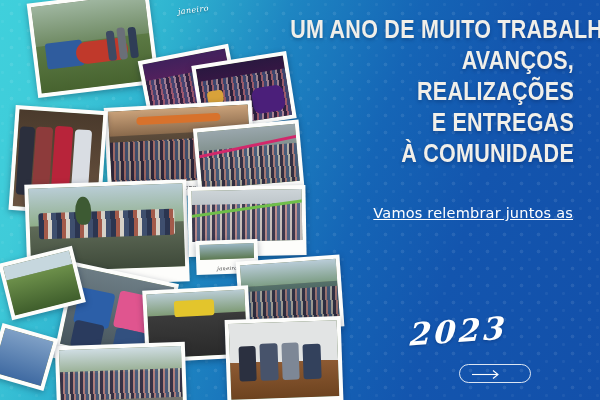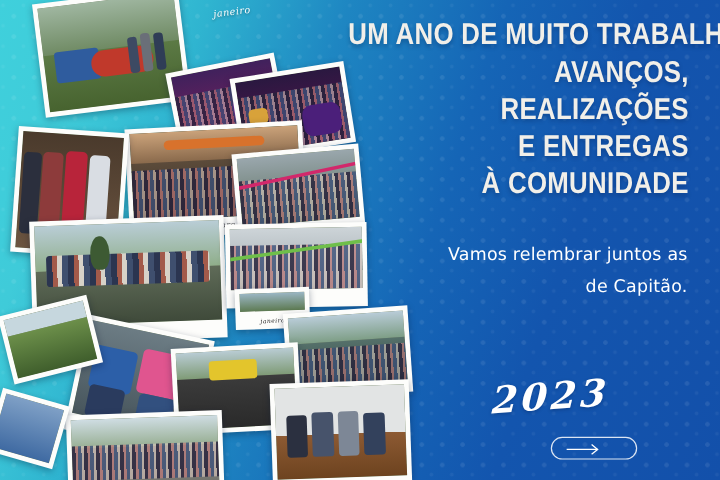--- a/index.html
+++ b/index.html
@@ -109,21 +109,21 @@
   .subtitle{
     position:absolute;
     right:27px;top:200px;width:290px;
     text-align:right;
     color:#ffffff;
     font-family:"DejaVu Sans",sans-serif;
     font-size:14.5px;
     line-height:26px;
     letter-spacing:.2px;
   }
-  .subtitle .l{display:block;white-space:nowrap;}
+  .subtitle .l{display:block;white-space:nowrap;text-decoration:underline;}
 
   .year{
     position:absolute;
     right:92px;top:313px;
     color:#ffffff;
     font-family:"DejaVu Serif",serif;
     font-style:italic;
     font-weight:bold;
     font-size:31px;
     letter-spacing:3px;
@@ -322,21 +322,20 @@
   <div class="title">
     <span class="l">UM ANO DE MUITO TRABALHO:</span>
     <span class="l">AVANÇOS,</span>
     <span class="l">REALIZAÇÕES</span>
     <span class="l">E ENTREGAS</span>
     <span class="l">À COMUNIDADE</span>
   </div>
 
   <div class="subtitle">
     <span class="l">Vamos relembrar juntos as</span>
-    <span class="l">de Capitão.</span>
   </div>
 
   <div class="year">2023</div>
 
   <button class="arrow-btn">
     <svg width="30" height="11" viewBox="0 0 30 11">
       <line x1="0" y1="5.5" x2="26" y2="5.5" stroke="#ffffff" stroke-width="1.1"></line>
       <polyline points="21,1.5 26,5.5 21,9.5" fill="none" stroke="#ffffff" stroke-width="1.1"></polyline>
     </svg>
   </button>

